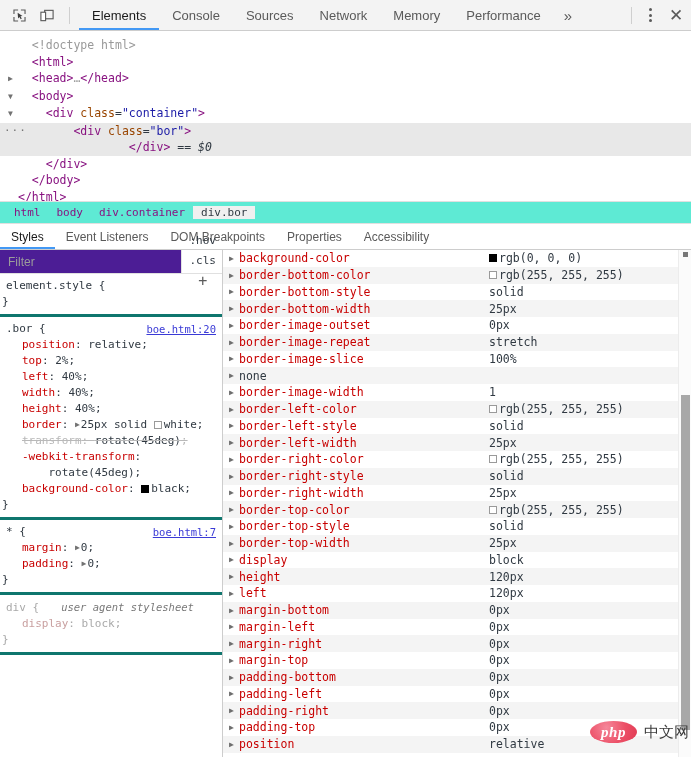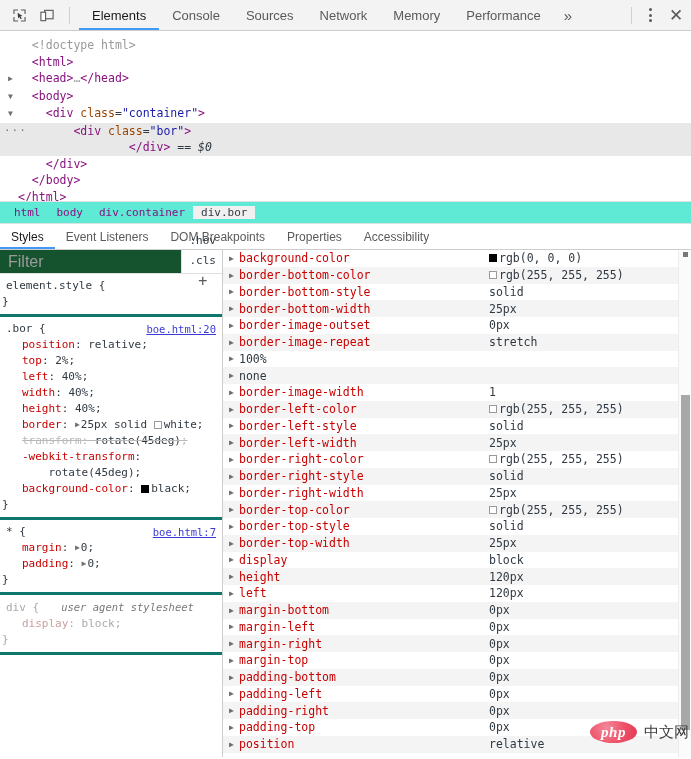--- a/index.html
+++ b/index.html
@@ -105,22 +105,22 @@
   .left{ width:223px; border-right:1px solid #cdcdcd; position:relative; }
   .right{ flex:1; position:relative; overflow:hidden; }
 
   
   .filterrow{
     height:24px; display:flex; align-items:center;
     border-bottom:1px solid #e0e0e0; background:#fff;
   }
   .filterbox{
     flex:1; height:23px; display:flex; align-items:center; padding-left:8px;
-    font-size:16px; color:#9b9b9b; border-right:1px solid #e2e2e2;
-    background:#14532d; cursor:text;
+    font-size:12px; color:#9b9b9b; border-right:1px solid #e2e2e2;
+    background:#4c1d95; cursor:text;
   }
   .fbtns{ display:flex; align-items:center; gap:7px; padding:0 6px 0 8px;
     font-family:"DejaVu Sans Mono", monospace; font-size:11px; color:#303942;flex-direction:column; }
   .fbtn{ cursor:pointer; }
   .fplus{ font-size:15px; color:#5a5a5a; cursor:pointer; line-height:1; }
 
   
   .rules{
     font-family:"DejaVu Sans Mono", monospace;
     font-size:11px; line-height:16px; color:#303942;
@@ -374,20 +374,21 @@
           </div>
           <div class="prow alt">
             <span class="tw">▶</span>
             <span class="pn">border-image-repeat</span>
             <span class="pv">
               <span>stretch</span>
             </span>
           </div>
           <div class="prow">
             <span class="tw">▶</span>
+            <span class="pn">border-image-slice</span>
             <span class="pv">
               <span>100%</span>
             </span>
           </div>
           <div class="prow alt">
             <span class="tw">▶</span>
             <span class="pv">
               <span>none</span>
             </span>
           </div>

